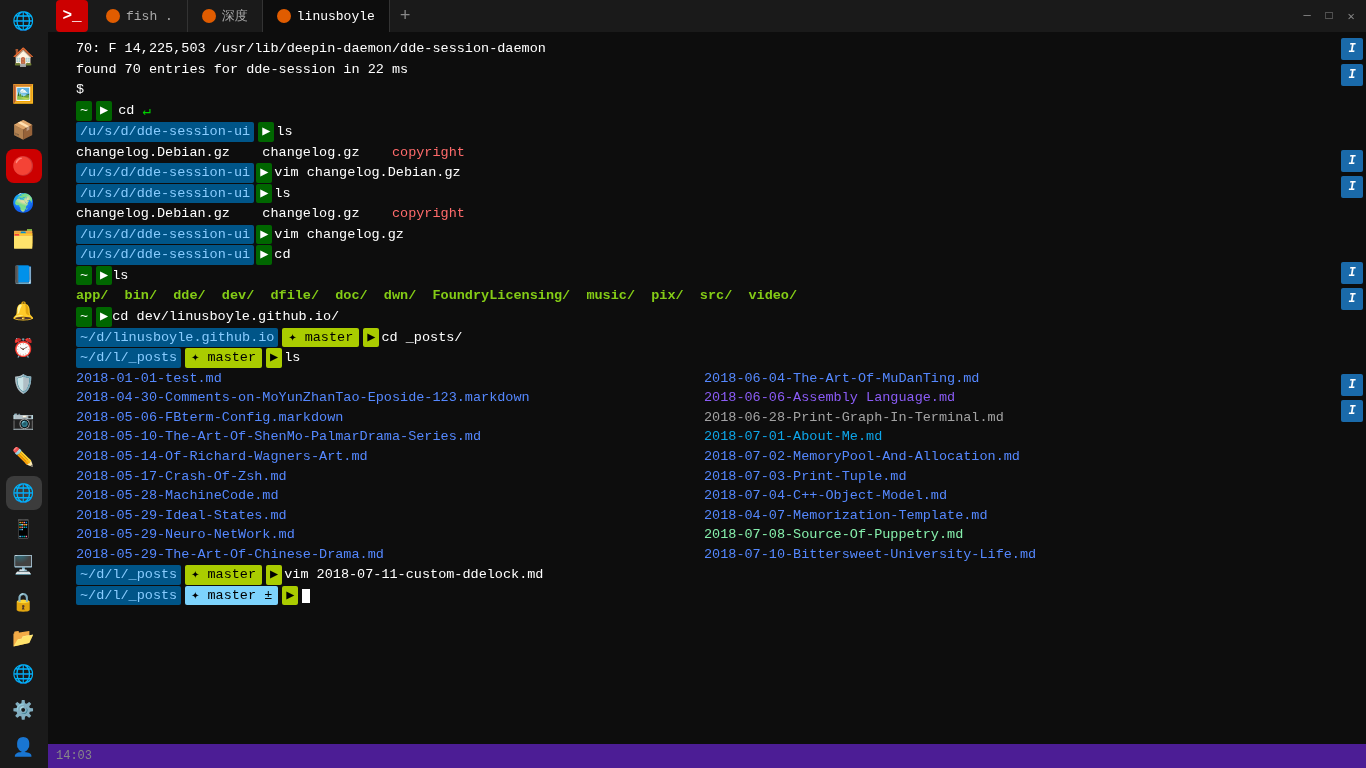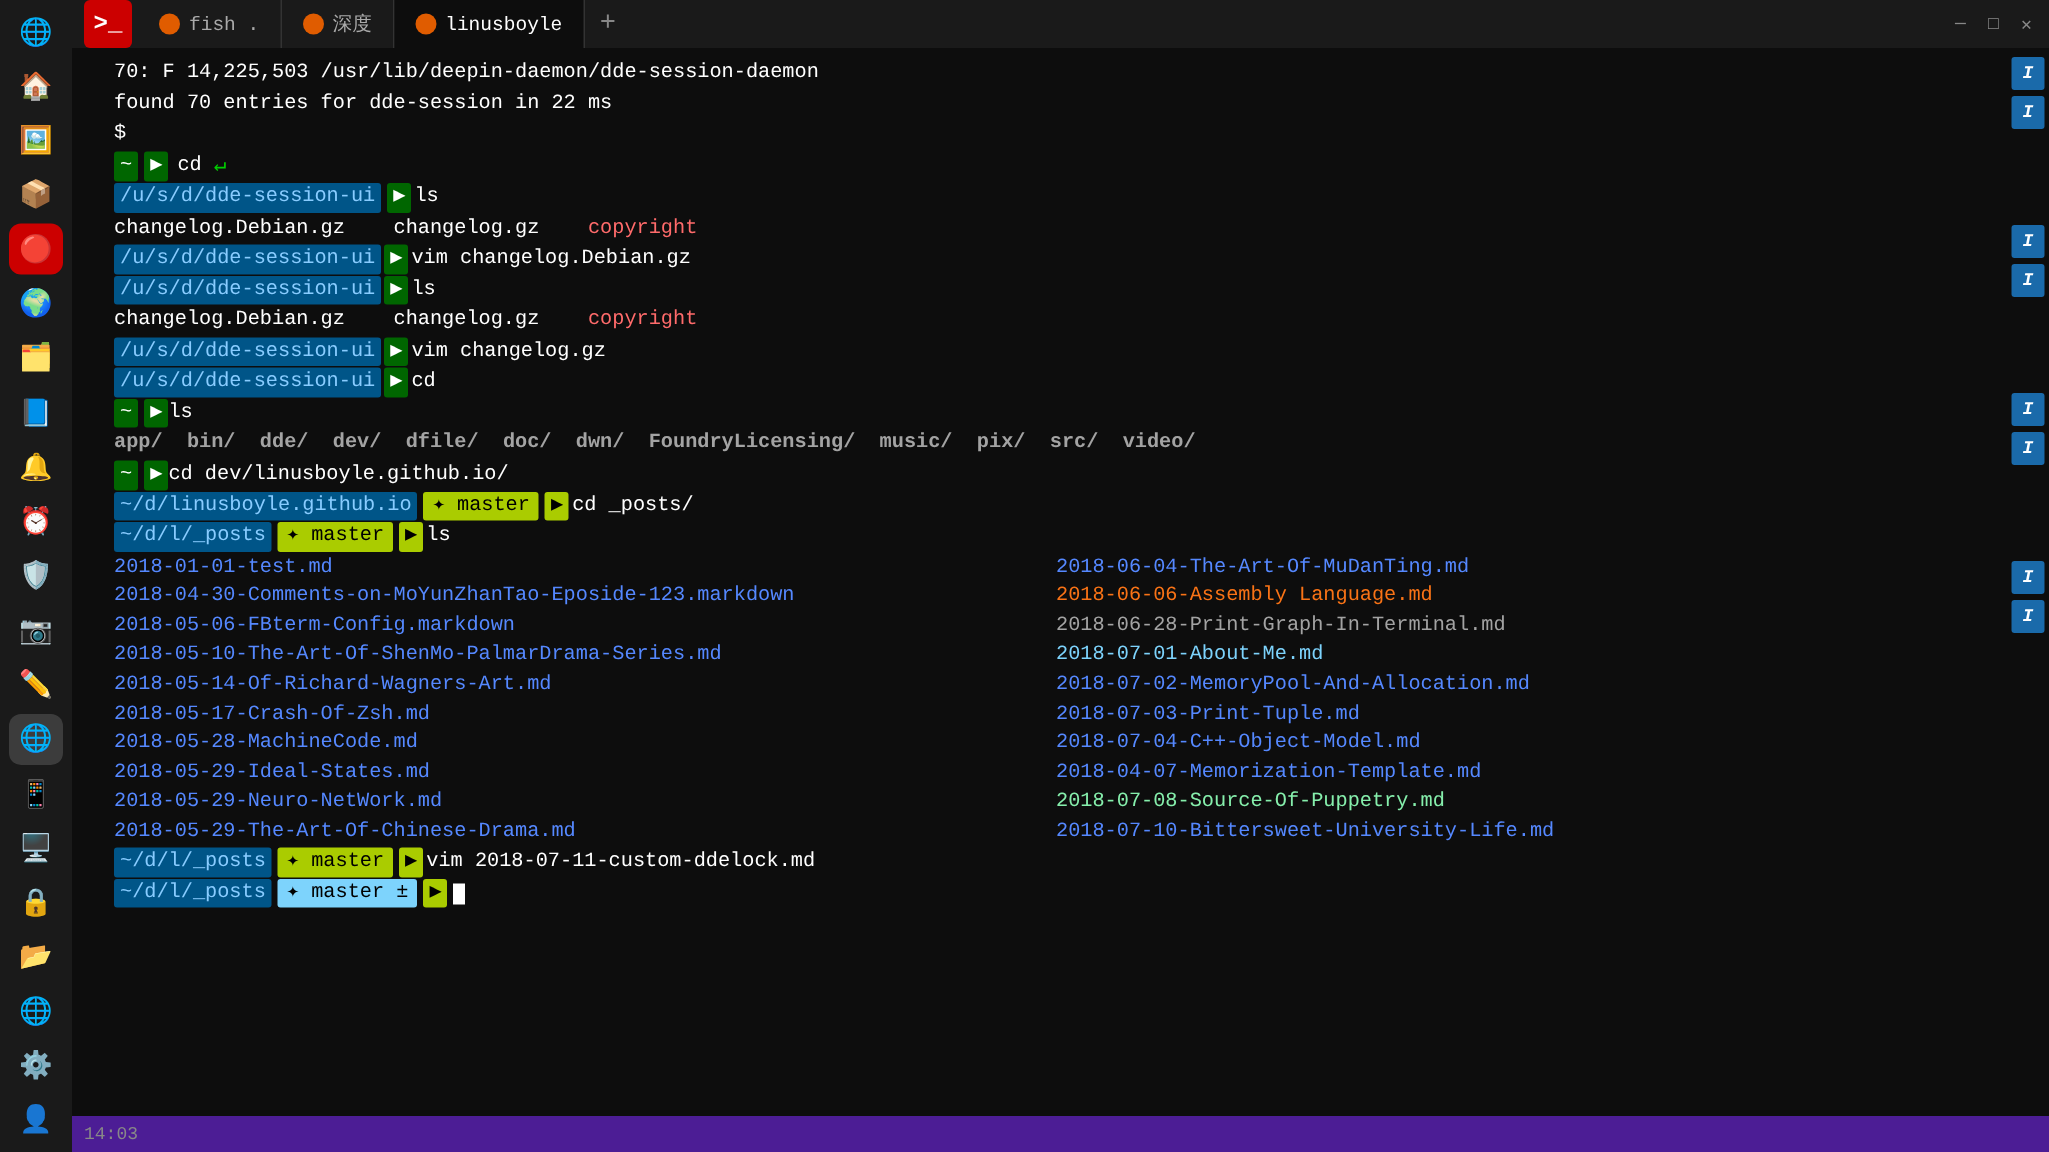--- a/index.html
+++ b/index.html
@@ -166,21 +166,21 @@
     
     .prompt-tilde {
       background: #006600;
       color: #fff;
       padding: 0 4px;
       border-radius: 2px;
       margin-right: 0;
     }
 
     
-    .dir-name { color: #a3a3a3; font-weight: bold; }
+    .dir-name { color: #84cc16; font-weight: bold; }
     .file-white { color: #ffffff; }
 
     
     .hl-path {
       background: #005588;
       color: #88ccff;
       padding: 0 4px;
       border-radius: 2px;
     }
 
@@ -365,23 +365,23 @@
           <div><span style="color:#5588ff;">2018-05-10-The-Art-Of-ShenMo-PalmarDrama-Series.md</span></div>
           <div><span style="color:#5588ff;">2018-05-14-Of-Richard-Wagners-Art.md</span></div>
           <div><span style="color:#5588ff;">2018-05-17-Crash-Of-Zsh.md</span></div>
           <div><span style="color:#5588ff;">2018-05-28-MachineCode.md</span></div>
           <div><span style="color:#5588ff;">2018-05-29-Ideal-States.md</span></div>
           <div><span style="color:#5588ff;">2018-05-29-Neuro-NetWork.md</span></div>
           <div><span style="color:#5588ff;">2018-05-29-The-Art-Of-Chinese-Drama.md</span></div>
         </div>
         <div style="flex:1;">
           <div><span style="color:#5588ff;">2018-06-04-The-Art-Of-MuDanTing.md</span></div>
-          <div><span style="color:#f97316;">2018-06-06-Assembly Language.md</span></div>
+          <div><span style="color:#8b5cf6;">2018-06-06-Assembly Language.md</span></div>
           <div><span style="color:#a3a3a3;">2018-06-28-Print-Graph-In-Terminal.md</span></div>
-          <div><span style="color:#7dd3fc;text-align:right;">2018-07-01-About-Me.md</span></div>
+          <div><span style="color:#0ea5e9;text-align:right;">2018-07-01-About-Me.md</span></div>
           <div><span style="color:#5588ff;">2018-07-02-MemoryPool-And-Allocation.md</span></div>
           <div><span style="color:#5588ff;">2018-07-03-Print-Tuple.md</span></div>
           <div><span style="color:#5588ff;">2018-07-04-C++-Object-Model.md</span></div>
           <div><span style="color:#5588ff;">2018-04-07-Memorization-Template.md</span></div>
           <div><span style="color:#86efac;">2018-07-08-Source-Of-Puppetry.md</span></div>
           <div><span style="color:#5588ff;">2018-07-10-Bittersweet-University-Life.md</span></div>
         </div>
       </div>
 
       <div class="line">

